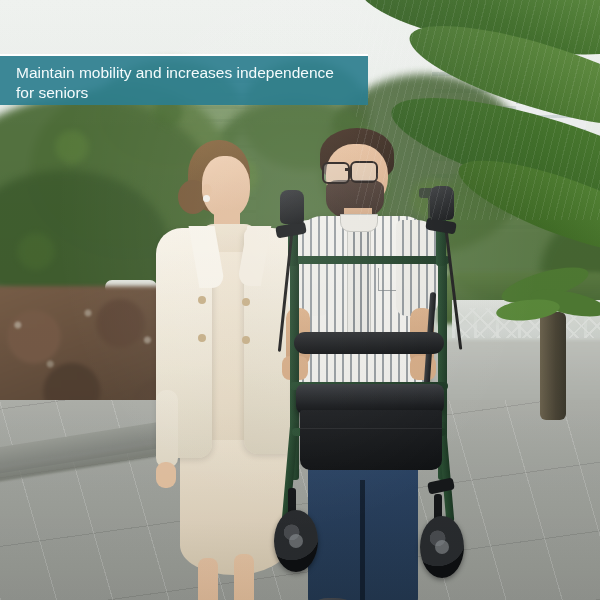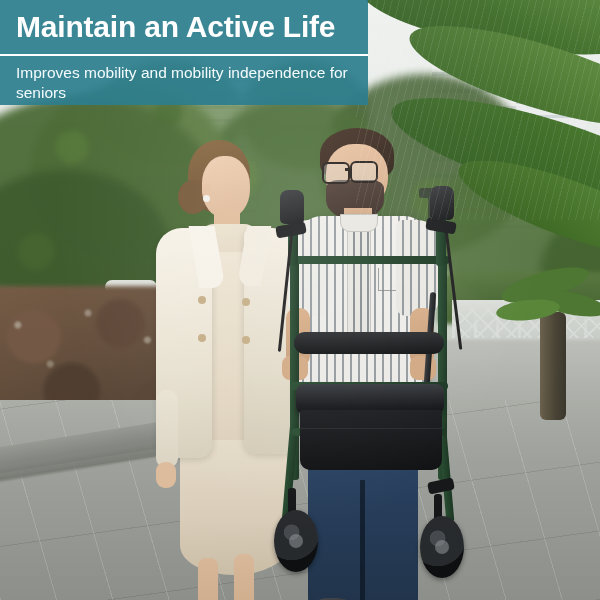--- a/index.html
+++ b/index.html
@@ -532,21 +532,18 @@
 
     <div class="banana bl1"></div>
     <div class="banana bl2"></div>
     <div class="banana bl3"></div>
     <div class="banana bl4"></div>
     <div class="bl-ribs"></div>
 
     <div class="grade"></div>
   </div>
 
-  <div class="banner banner-top">
-    <h1 class="banner-title">Maintain an Active Life</h1>
-  </div>
   <div class="banner-rule"></div>
   <div class="banner-bottom">
-    <p class="banner-sub"><span>Improves mobility and mobility independence</span> <span>for seniors</span></p>
+    <p class="banner-sub"><span>Maintain mobility and increases independence</span> <span>for seniors</span></p>
   </div>
 
 </div>
 
 </body></html>

